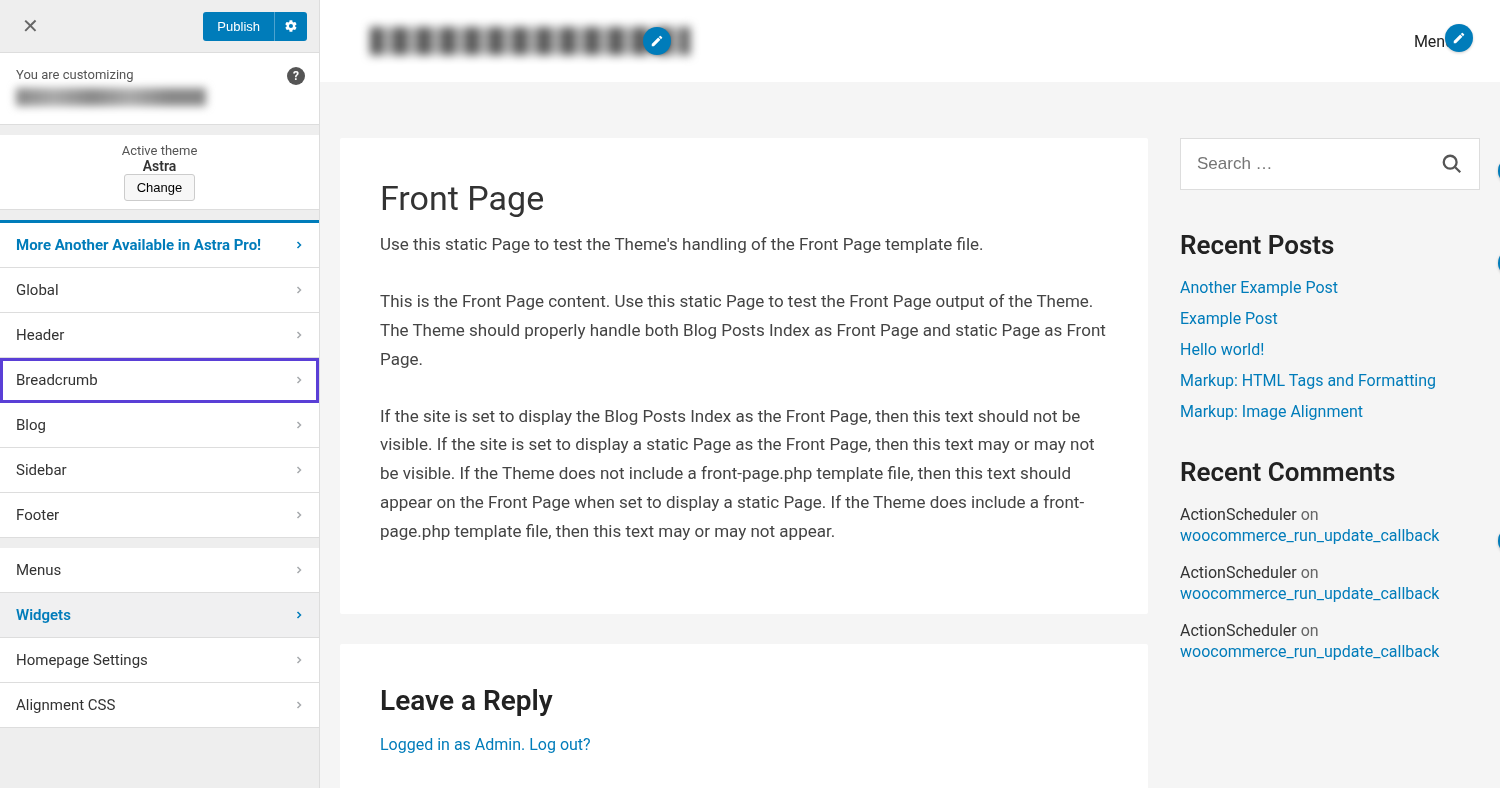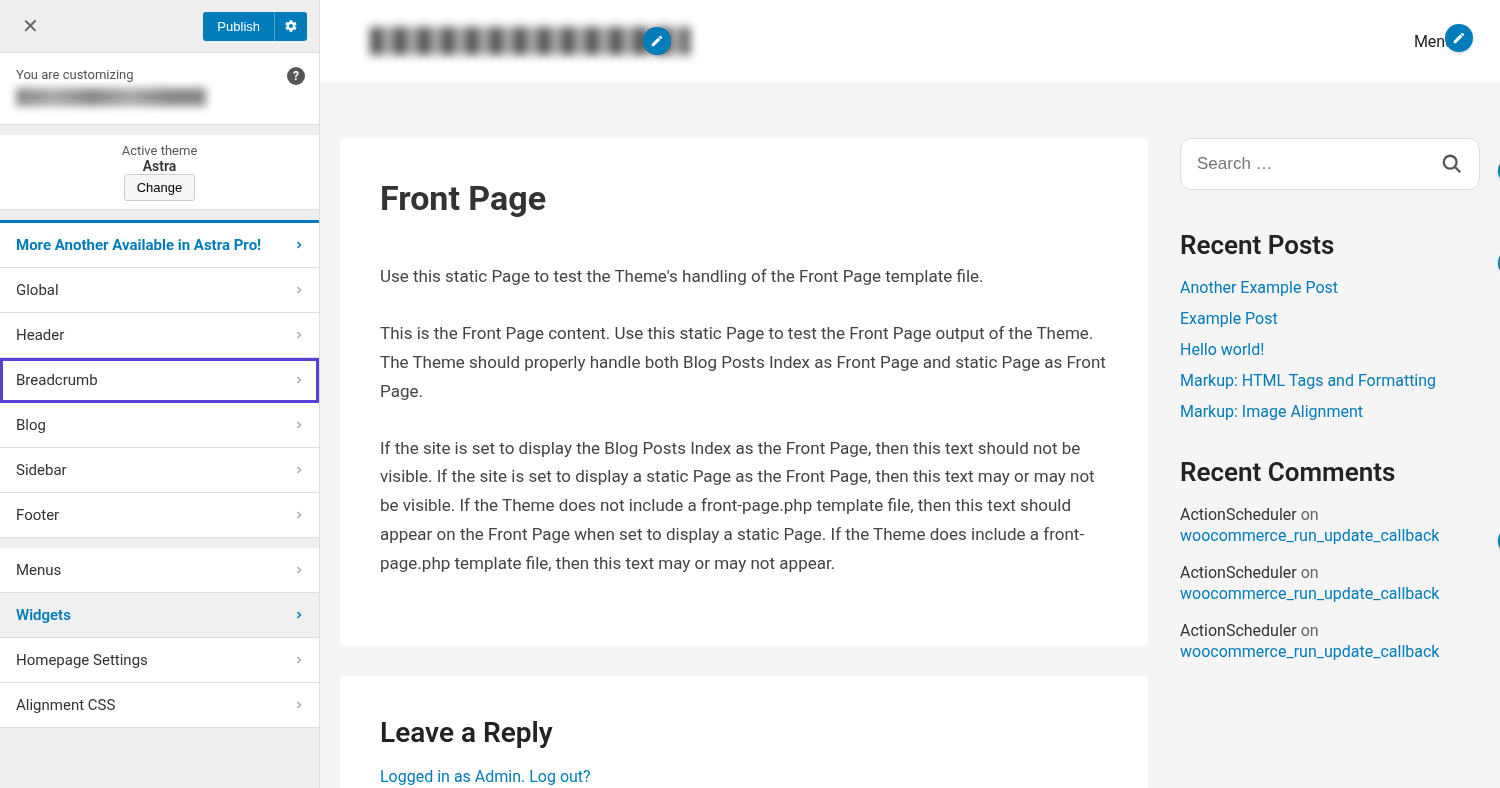--- a/index.html
+++ b/index.html
@@ -45,28 +45,28 @@
 .edit-bubble.pos-menu { position:absolute; top:24px; right:27px; }
 .edit-bubble.pos-search { position:absolute; top:157px; left:1178px; }
 .edit-bubble.pos-recent { position:absolute; top:249px; left:1178px; }
 .edit-bubble.pos-comments { position:absolute; top:527px; left:1178px; }
 
 .content-wrap { display: flex; gap: 32px; padding: 56px 20px 20px 20px; }
 .main-col { flex: 1; }
 .side-col { width: 300px; }
 
 .card { background: #fff; border-radius: 2px; padding: 40px; }
-.page-title { font-size: 34px; font-weight: 700; color: #333; margin-bottom: 44px; }
+.page-title { font-size: 34px; font-weight: 400; color: #333; margin-bottom: 12px; }
 .page-p { font-size: 17px; line-height: 1.7; color: #444; margin-bottom: 28px; }
 .card.reply { margin-top: 30px; }
 .reply-title { font-size: 28px; font-weight: 600; color: #222; margin-bottom: 18px; }
 .reply-links { font-size: 16px; color: #007cba; }
 .reply-links a { color: #007cba; text-decoration:none; }
 
-.search-box { background: #fff; border: 1px solid #ddd; border-radius: 11px; display:flex; align-items:center; padding: 14px 16px; margin-bottom: 40px; }
+.search-box { background: #fff; border: 1px solid #ddd; border-radius: 0; display:flex; align-items:center; padding: 14px 16px; margin-bottom: 40px; }
 .search-box input { border:none; flex:1; font-size:17px; color:#888; outline:none; background:transparent;}
 .side-heading { font-size: 26px; font-weight: 600; color: #222; margin-bottom: 18px; }
 .post-list { list-style:none; margin-bottom:36px; }
 .post-list li { margin-bottom: 12px; }
 .post-list a { color: #007cba; text-decoration:none; font-size:16px; }
 .comment-list { list-style:none; }
 .comment-list li { margin-bottom: 18px; font-size:16px; }
 .comment-author { color: #333; }
 .comment-on { color: #666; }
 .comment-link { color: #007cba; text-decoration:none; display:block; margin-top:2px;}

